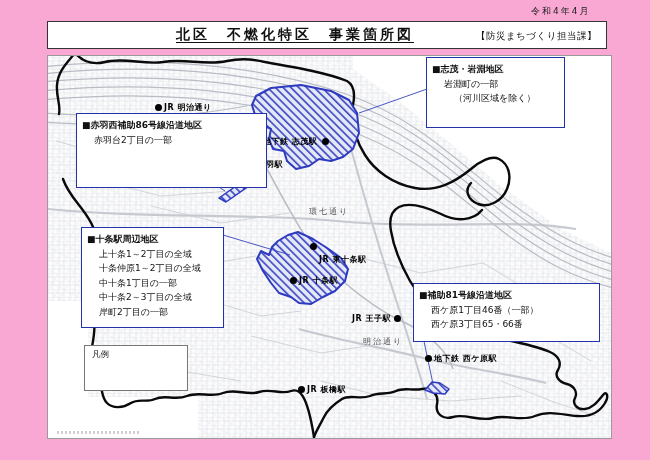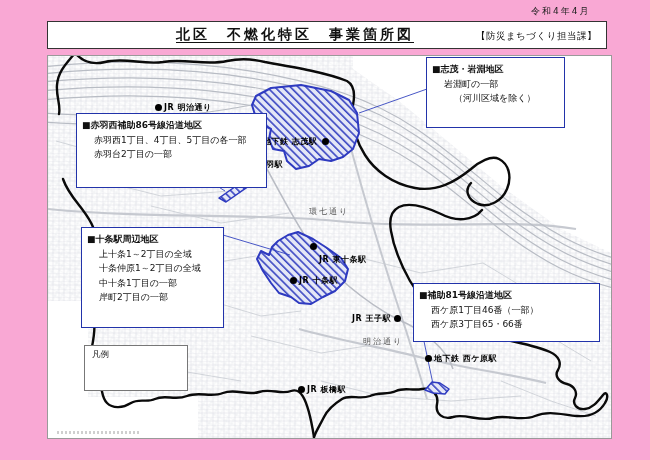--- a/index.html
+++ b/index.html
@@ -123,29 +123,29 @@
   </div>
 
   <div class="callout" style="left:426px;top:57px;width:127px;height:61px;">
     <div class="c-title">■志茂・岩淵地区</div>
     <div class="c-line">岩淵町の一部</div>
     <div class="c-line deep">（河川区域を除く）</div>
   </div>
 
   <div class="callout" style="left:60px;top:113px;width:179px;height:65px;margin-left:16px;">
     <div class="c-title">■赤羽西補助86号線沿道地区</div>
-    <div class="c-line">赤羽西1丁目、4丁目、5丁目の各一部</div>
     <div class="c-line">赤羽台2丁目の一部</div>
   </div>
 
   <div class="callout" style="left:81px;top:227px;width:131px;height:91px;">
     <div class="c-title">■十条駅周辺地区</div>
     <div class="c-line">上十条1～2丁目の全域</div>
     <div class="c-line">十条仲原1～2丁目の全域</div>
     <div class="c-line">中十条1丁目の一部</div>
+    <div class="c-line">中十条2～3丁目の全域</div>
     <div class="c-line">岸町2丁目の一部</div>
   </div>
 
   <div class="callout" style="left:413px;top:263px;width:175px;height:49px;margin-top:20px;">
     <div class="c-title">■補助81号線沿道地区</div>
     <div class="c-line">西ケ原1丁目46番（一部）</div>
     <div class="c-line">西ケ原3丁目65・66番</div>
   </div>
 
   <div class="legend-box">

